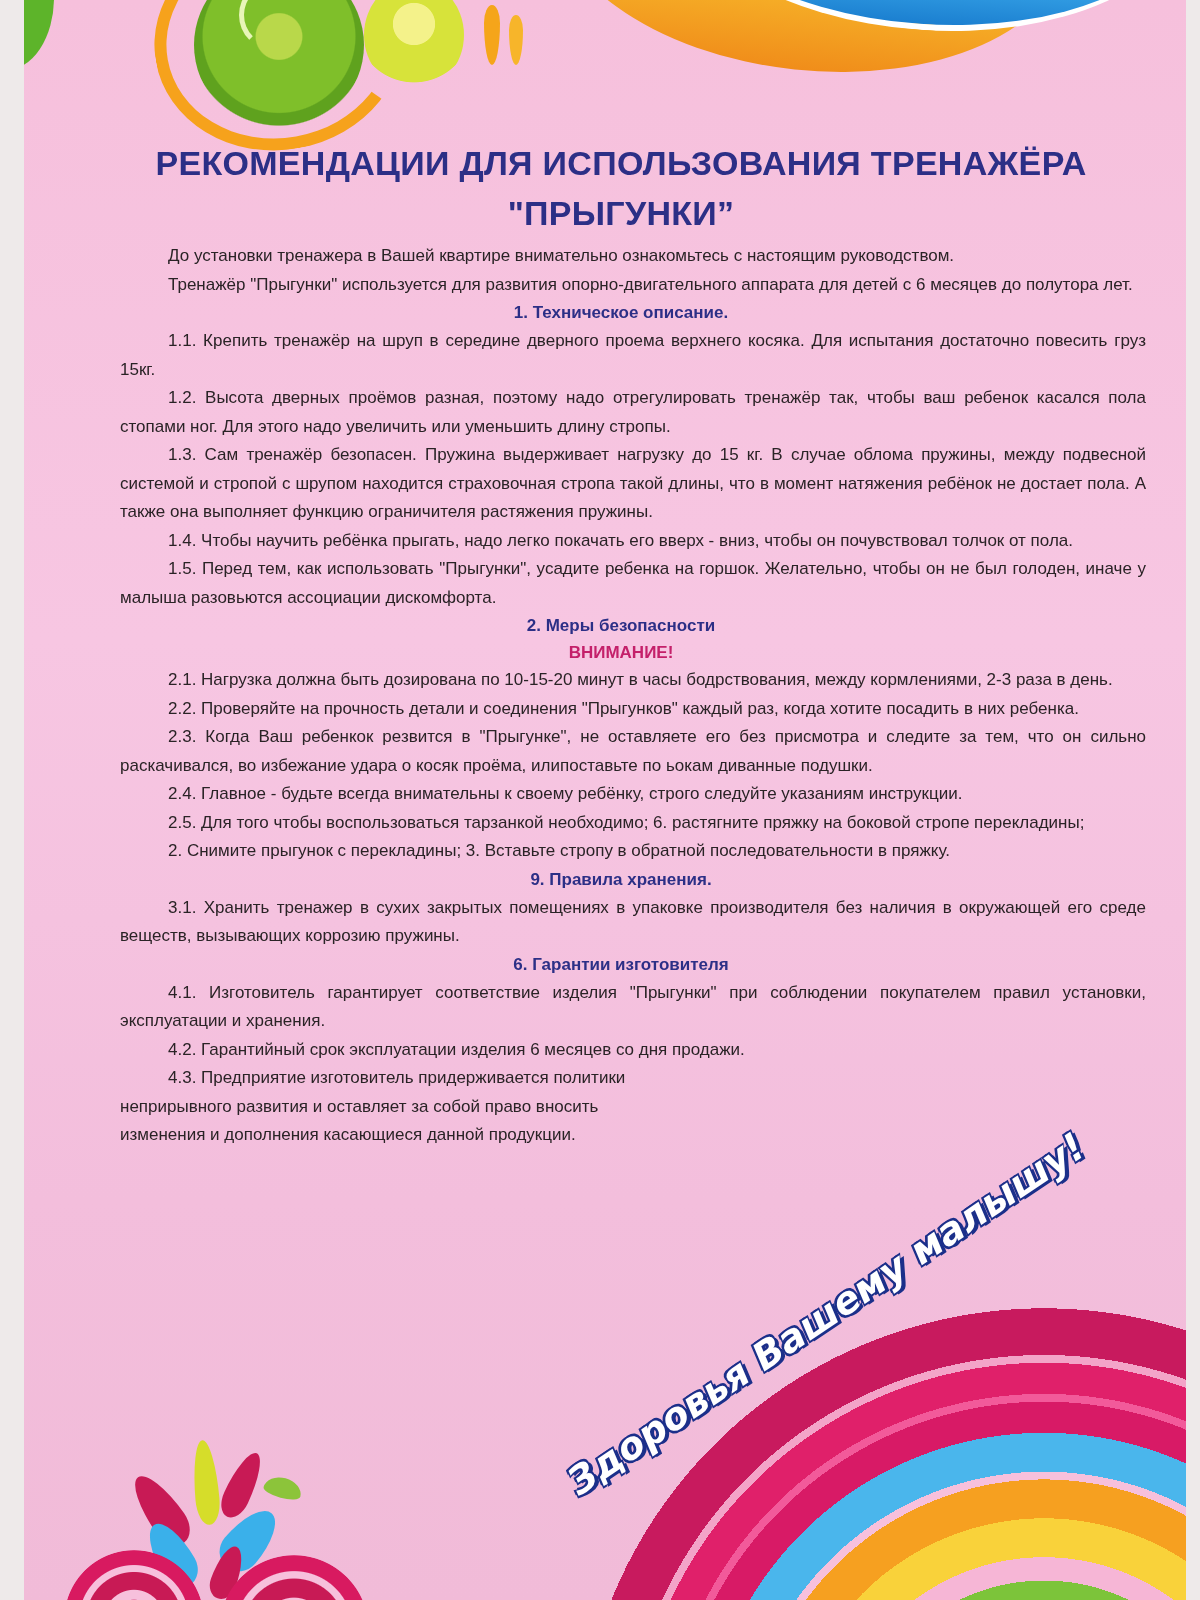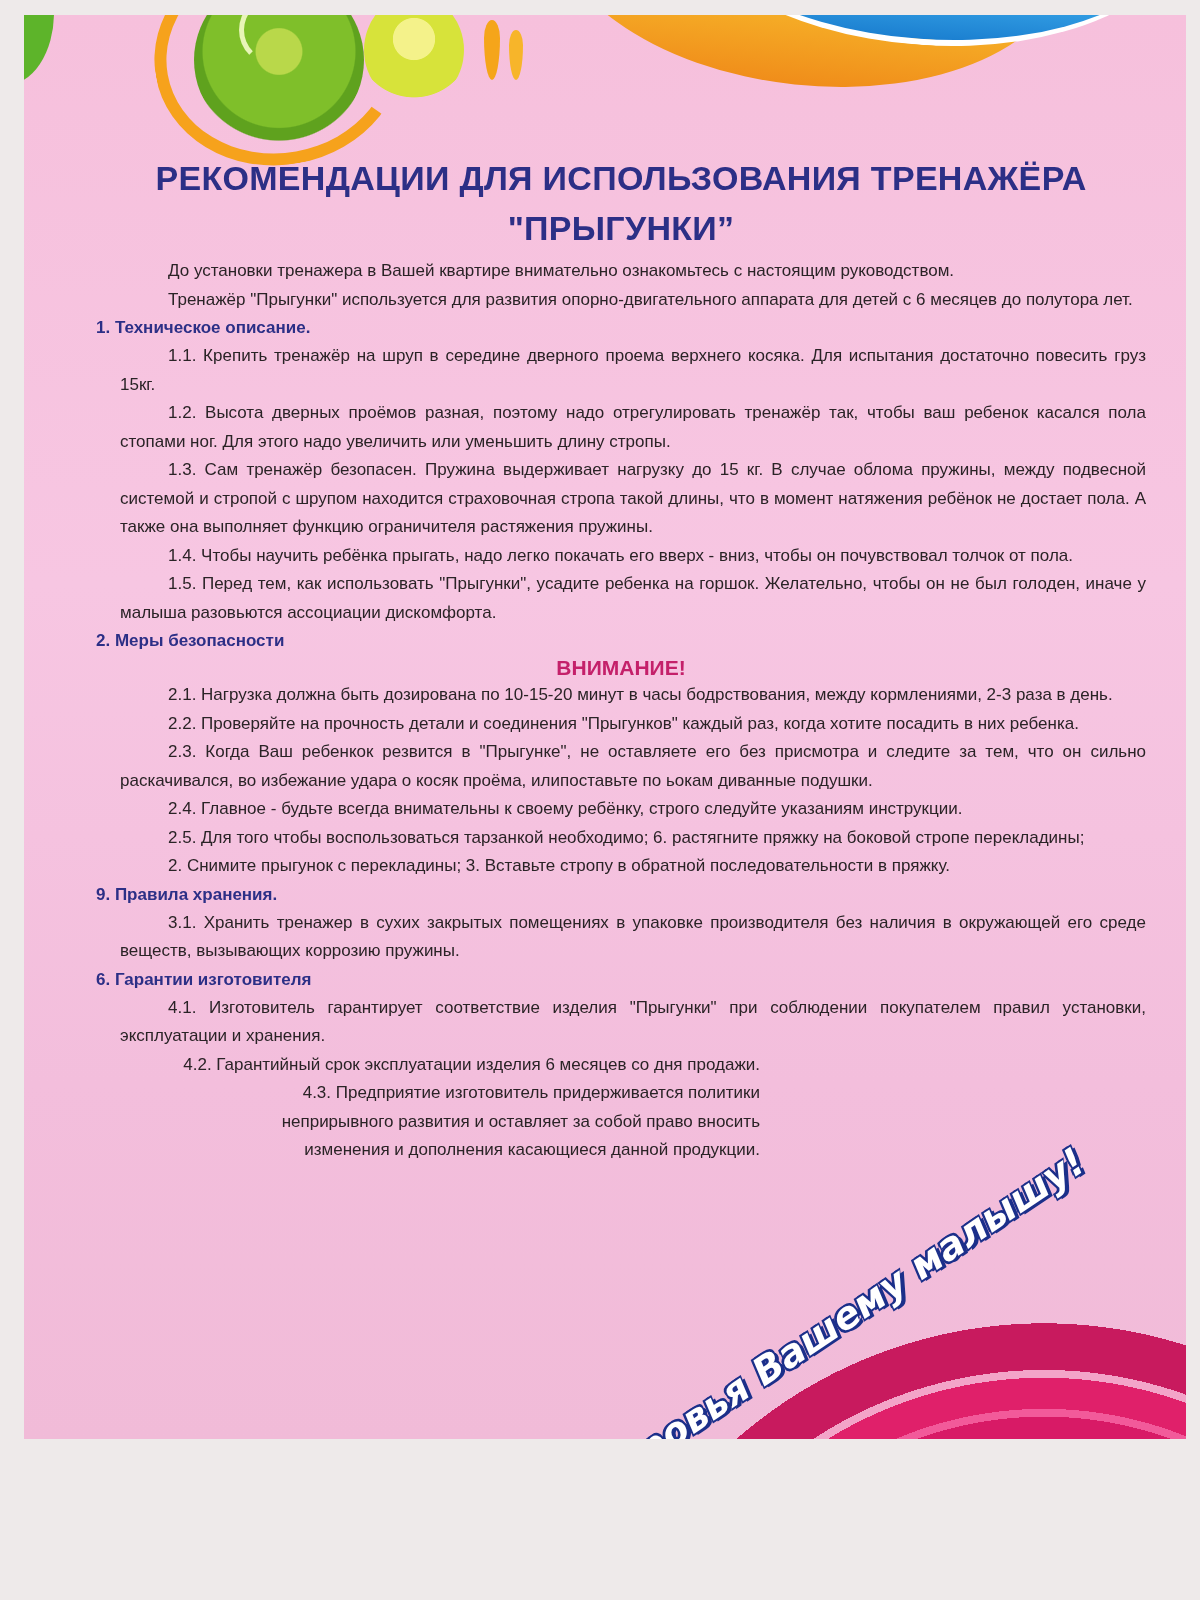--- a/index.html
+++ b/index.html
@@ -4,22 +4,22 @@
 <style>
   * { box-sizing: border-box; margin: 0; padding: 0; }
   html, body { width: 1200px; height: 1600px; overflow: hidden; }
   body {
     background: #eeeaea;
     font-family: "Liberation Sans", sans-serif;
     position: relative;
   }
   .sheet {
     position: absolute;
-    left: 24px; top: 15px;
-    width: 1162px; height: 1424px;
+    left: 24px; top: 0;
+    width: 1162px; height: 1600px;
     background: linear-gradient(180deg, #f6c0dc 0%, #f7c6e2 40%, #f3bedc 75%, #f1bbd8 100%);
     overflow: hidden;
   }
   
   .deco { position: absolute; }
   .swirl-green-big {
     left: 170px; top: -40px; width: 170px; height: 170px;
     border-radius: 50%;
     background: radial-gradient(circle at 50% 45%, #b9d84a 0 18%, #7fbf2a 19% 60%, #5fa21e 61% 70%, transparent 71%);
   }
@@ -68,29 +68,29 @@
     text-align: center; color: #2c2f86;
     font-weight: bold; font-size: 34px; line-height: 50px;
     letter-spacing: 0.3px;
   }
   .para {
     font-size: 17px; line-height: 28.5px; text-align: justify;
     text-indent: 48px;
     margin-left: 24px;
   }
   .section-h {
-    color: #2c2f86; font-weight: bold;
+    text-align: center; color: #2c2f86; font-weight: bold;
     font-size: 17px; line-height: 28px;
   }
   .attention {
     text-align: center; color: #c4206a; font-weight: bold;
-    font-size: 21px; line-height: 26px;
+    font-size: 17px; line-height: 26px;
   }
   .gap-s { height: 4px; }
-  .narrow { width: 640px; text-align: right; }
+  .narrow { width: 640px; text-align: left; }
 
   
   .rainbow {
     position: absolute; left: 470px; top: 1225px;
     width: 1100px; height: 1100px; border-radius: 50%;
     background:
       radial-gradient(circle at 50% 50%,
         #7cc43a 0 25%,
         #f6b6d6 25% 28%,
         #f9d23a 28% 33%,

